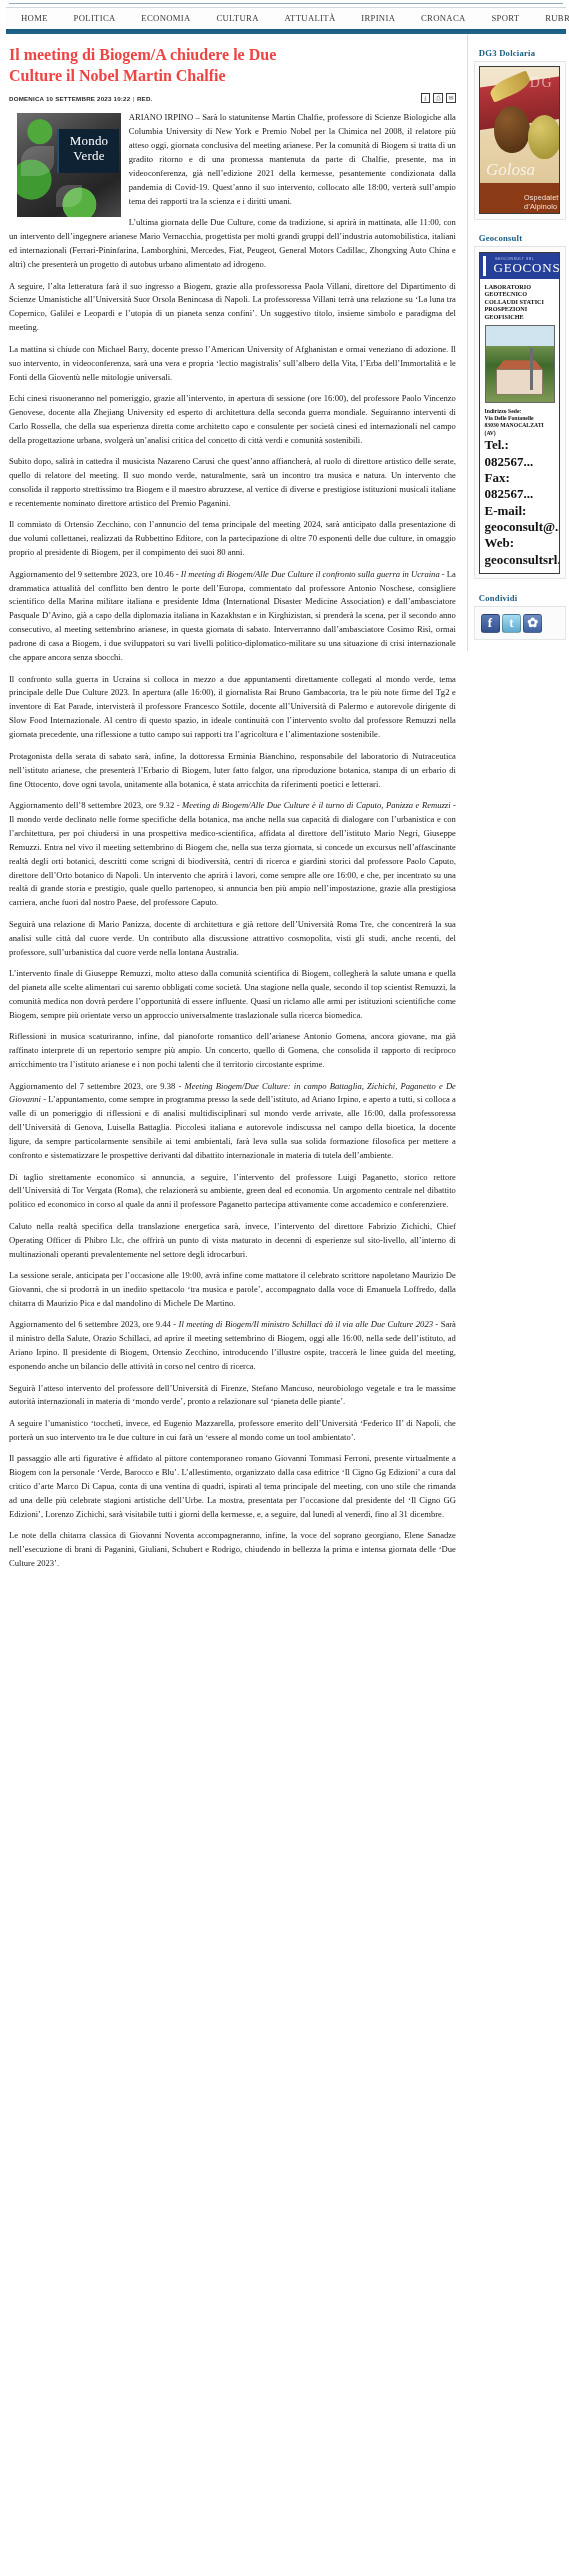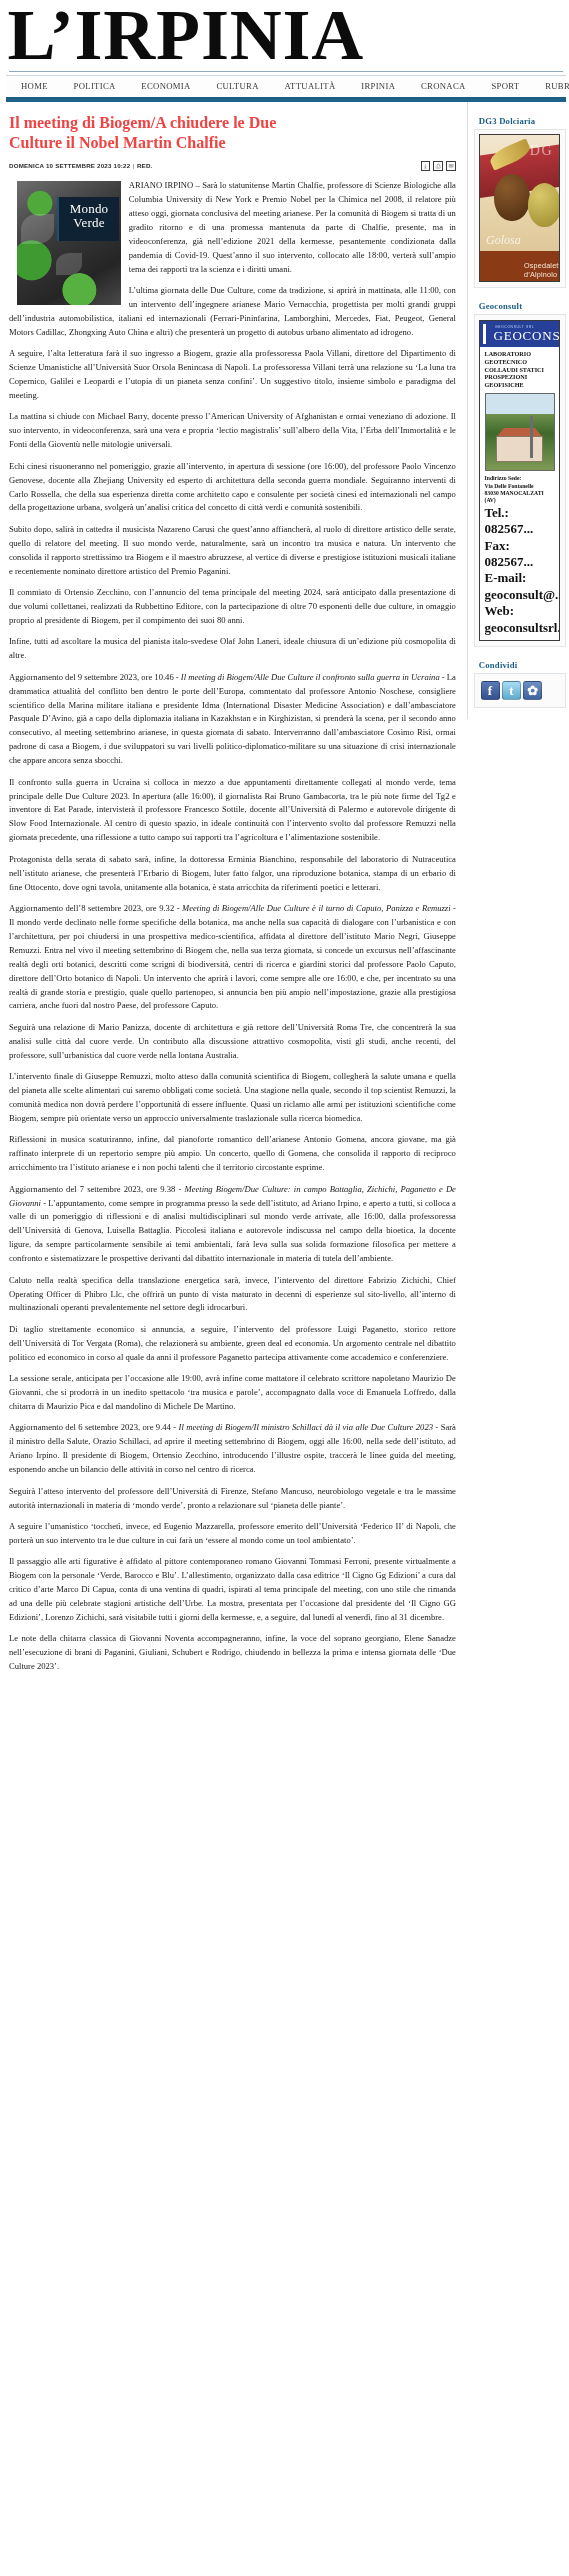--- a/index.html
+++ b/index.html
@@ -137,21 +137,21 @@
     text-align: justify;
     margin: 0 0 7.5px 0;
     color: #1a1a1a;
   }
   .article-body p b { font-weight: normal; margin-top: 27px; }
   .article-body p i { font-style: italic; }
 
   .lead-figure {
     float: left;
     width: 104px;
-    height: 124px;
+    height: 104px;
     margin: 1.5px 8.3px 3px 7.5px;
     position: relative;
     overflow: hidden;
     background: #2d2d2d;
   }
   .lead-figure .bg {
     position: absolute; inset: 0;
     background:
       radial-gradient(circle at 22% 18%, #4faa3b 0 12px, transparent 13px),
       radial-gradient(circle at 14% 64%, #3f9a32 0 19.6px, transparent 20.4px),
@@ -233,21 +233,21 @@
   .ad-dg3 .dgtext {
     position: absolute; right: 6px; top: 7.5px;
     font-family: "Liberation Serif", "DejaVu Serif", serif;
     font-size: 14px; color: rgba(255,255,255,0.55);
     letter-spacing: 1.5px;
   }
   .ad-dg3 .golosa {
     position: absolute; left: 6px; bottom: 33px;
     font-family: "Liberation Serif", "DejaVu Serif", serif;
     font-style: italic;
-    font-size: 12px;
+    font-size: 17px;
     color: rgba(255,255,255,0.75);
   }
   .ad-dg3 .footer-bar {
     position: absolute; left: 0; right: 0; bottom: 0;
     height: 30px;
     background: #8b3a16;
     color: #f6e8d8;
     font-family: "Liberation Sans", "DejaVu Sans", sans-serif;
     font-size: 7.2px;
     text-align: left;
@@ -349,21 +349,20 @@
     border: 0.8px solid rgba(0,0,0,0.25);
   }
   .si-fb { background: linear-gradient(180deg,#5b79b5,#33518e); }
   .si-tw { background: linear-gradient(180deg,#a9dcf2,#5fa9cf); }
   .si-ms { background: linear-gradient(180deg,#6f8fc4,#3f639f); }
 </style>
 </head>
 <body>
 
 <header class="masthead">
-  <div class="masthead-logo">L’IRPINIA</div>
   <div class="masthead-rule"></div>
 </header>
 
 <div class="nav-wrap">
   <nav class="navbar">
     <a class="nav-item">HOME</a>
     <a class="nav-item">POLITICA</a>
     <a class="nav-item">ECONOMIA</a>
     <a class="nav-item">CULTURA</a>
     <a class="nav-item">ATTUALITÀ</a>
@@ -405,43 +404,42 @@
         </div>
       </figure>
 
       <p>ARIANO IRPINO – Sarà lo statunitense Martin Chalfie, professore di Scienze Biologiche alla Columbia University di New York e Premio Nobel per la Chimica nel 2008, il relatore più atteso oggi, giornata conclusiva del meeting arianese. Per la comunità di Biogem si tratta di un gradito ritorno e di una promessa mantenuta da parte di Chalfie, presente, ma in videoconferenza, già nell’edizione 2021 della kermesse, pesantemente condizionata dalla pandemia di Covid-19. Quest’anno il suo intervento, collocato alle 18:00, verterà sull’ampio tema dei rapporti tra la scienza e i diritti umani.</p>
       <p>L’ultima giornata delle Due Culture, come da tradizione, si aprirà in mattinata, alle 11:00, con un intervento dell’ingegnere arianese Mario Vernacchia, progettista per molti grandi gruppi dell’industria automobilistica, italiani ed internazionali (Ferrari-Pininfarina, Lamborghini, Mercedes, Fiat, Peugeot, General Motors Cadillac, Zhongxing Auto China e altri) che presenterà un progetto di autobus urbano alimentato ad idrogeno.</p>
       <p>A seguire, l’alta letteratura farà il suo ingresso a Biogem, grazie alla professoressa Paola Villani, direttore del Dipartimento di Scienze Umanistiche all’Università Suor Orsola Benincasa di Napoli. La professoressa Villani terrà una relazione su ‘La luna tra Copernico, Galilei e Leopardi e l’utopia di un pianeta senza confini’. Un suggestivo titolo, insieme simbolo e paradigma del meeting.</p>
       <p>La mattina si chiude con Michael Barry, docente presso l’American University of Afghanistan e ormai veneziano di adozione. Il suo intervento, in videoconferenza, sarà una vera e propria ‘lectio magistralis’ sull’albero della Vita, l’Erba dell’Immortalità e le Fonti della Gioventù nelle mitologie universali.</p>
       <p>Echi cinesi risuoneranno nel pomeriggio, grazie all’intervento, in apertura di sessione (ore 16:00), del professore Paolo Vincenzo Genovese, docente alla Zhejiang University ed esperto di architettura della seconda guerra mondiale. Seguiranno interventi di Carlo Rossella, che della sua esperienza diretta come architetto capo e consulente per società cinesi ed internazionali nel campo della progettazione urbana, svolgerà un’analisi critica del concetto di città verdi e comunità sostenibili.</p>
       <p>Subito dopo, salirà in cattedra il musicista Nazareno Carusi che quest’anno affiancherà, al ruolo di direttore artistico delle serate, quello di relatore del meeting. Il suo mondo verde, naturalmente, sarà un incontro tra musica e natura. Un intervento che consolida il rapporto strettissimo tra Biogem e il maestro abruzzese, al vertice di diverse e prestigiose istituzioni musicali italiane e recentemente nominato direttore artistico del Premio Paganini.</p>
       <p>Il commiato di Ortensio Zecchino, con l’annuncio del tema principale del meeting 2024, sarà anticipato dalla presentazione di due volumi collettanei, realizzati da Rubbettino Editore, con la partecipazione di oltre 70 esponenti delle due culture, in omaggio proprio al presidente di Biogem, per il compimento dei suoi 80 anni.</p>
-      <p>Infine, tutti ad ascoltare la musica del pianista italo-svedese Olaf John Laneri, ideale chiusura di un’edizione più cosmopolita di altre.</p>
 
       <p>
         <b>Aggiornamento del 9 settembre 2023, ore 10.46 -</b><i> Il meeting di Biogem/Alle Due Culture il confronto sulla guerra in Ucraina - </i><span>La drammatica attualità del conflitto ben dentro le porte dell’Europa, commentato dal professore Antonio Noschese, consigliere scientifico della Marina militare italiana e presidente Idma (International Disaster Medicine Association) e dall’ambasciatore Pasquale D’Avino, già a capo della diplomazia italiana in Kazakhstan e in Kirghizistan, si prenderà la scena, per il secondo anno consecutivo, al meeting settembrino arianese, in questa giornata di sabato. Interverranno dall’ambasciatore Cosimo Risì, ormai padrone di casa a Biogem, i due sviluppatori su vari livelli politico-diplomatico-militare su una situazione di crisi internazionale che appare ancora senza sbocchi.</span>
       </p>
 
       <p>Il confronto sulla guerra in Ucraina si colloca in mezzo a due appuntamenti direttamente collegati al mondo verde, tema principale delle Due Culture 2023. In apertura (alle 16:00), il giornalista Rai Bruno Gambacorta, tra le più note firme del Tg2 e inventore di Eat Parade, intervisterà il professore Francesco Sottile, docente all’Università di Palermo e autorevole dirigente di Slow Food Internazionale. Al centro di questo spazio, in ideale continuità con l’intervento svolto dal professore Remuzzi nella giornata precedente, una riflessione a tutto campo sui rapporti tra l’agricoltura e l’alimentazione sostenibile.</p>
       <p>Protagonista della serata di sabato sarà, infine, la dottoressa Erminia Bianchino, responsabile del laboratorio di Nutraceutica nell’istituto arianese, che presenterà l’Erbario di Biogem, luter fatto falgor, una riproduzione botanica, stampa di un erbario di fine Ottocento, dove ogni tavola, unitamente alla botanica, è stata arricchita da riferimenti poetici e letterari.</p>
 
       <p>
         <b>Aggiornamento dell’8 settembre 2023, ore 9.32 -</b><i> Meeting di Biogem/Alle Due Culture è il turno di Caputo, Panizza e Remuzzi - </i><span>Il mondo verde declinato nelle forme specifiche della botanica, ma anche nella sua capacità di dialogare con l’urbanistica e con l’architettura, per poi chiudersi in una prospettiva medico-scientifica, affidata al direttore dell’istituto Mario Negri, Giuseppe Remuzzi. Entra nel vivo il meeting settembrino di Biogem che, nella sua terza giornata, si concede un excursus nell’affascinante realtà degli orti botanici, descritti come scrigni di biodiversità, centri di ricerca e giardini storici dal professore Paolo Caputo, direttore dell’Orto botanico di Napoli. Un intervento che aprirà i lavori, come sempre alle ore 16:00, e che, per incentrato su una realtà di grande storia e prestigio, quale quello partenopeo, si annuncia ben più ampio nell’impostazione, grazie alla prestigiosa carriera, anche fuori dal nostro Paese, del professore Caputo.</span>
       </p>
 
       <p>Seguirà una relazione di Mario Panizza, docente di architettura e già rettore dell’Università Roma Tre, che concentrerà la sua analisi sulle città dal cuore verde. Un contributo alla discussione attrattivo cosmopolita, visti gli studi, anche recenti, del professore, sull’urbanistica dal cuore verde nella lontana Australia.</p>
       <p>L’intervento finale di Giuseppe Remuzzi, molto atteso dalla comunità scientifica di Biogem, collegherà la salute umana e quella del pianeta alle scelte alimentari cui saremo obbligati come società. Una stagione nella quale, secondo il top scientist Remuzzi, la comunità medica non dovrà perdere l’opportunità di essere influente. Quasi un riclamo alle armi per istituzioni scientifiche come Biogem, sempre più orientate verso un approccio universalmente traslazionale sulla ricerca biomedica.</p>
       <p>Riflessioni in musica scaturiranno, infine, dal pianoforte romantico dell’arianese Antonio Gomena, ancora giovane, ma già raffinato interprete di un repertorio sempre più ampio. Un concerto, quello di Gomena, che consolida il rapporto di reciproco arricchimento tra l’istituto arianese e i non pochi talenti che il territorio circostante esprime.</p>
 
       <p>
         <b>Aggiornamento del 7 settembre 2023, ore 9.38 -</b><i> Meeting Biogem/Due Culture: in campo Battaglia, Zichichi, Paganetto e De Giovanni - </i><span>L’appuntamento, come sempre in programma presso la sede dell’istituto, ad Ariano Irpino, e aperto a tutti, si colloca a valle di un pomeriggio di riflessioni e di analisi multidisciplinari sul mondo verde arrivate, alle 16:00, dalla professoressa dell’Università di Genova, Luisella Battaglia. Piccolesi italiana e autorevole indiscussa nel campo della bioetica, la docente ligure, da sempre particolarmente sensibile ai temi ambientali, farà leva sulla sua solida formazione filosofica per mettere a confronto e sistematizzare le prospettive derivanti dal dibattito internazionale in materia di tutela dell’ambiente.</span>
       </p>
 
+      <p>Di taglio strettamente economico si annuncia, a seguire, l’intervento del professore Luigi Paganetto, storico rettore dell’Università di Tor Vergata (Roma), che relazionerà su ambiente, green deal ed economia. Un argomento centrale nel dibattito politico ed economico in corso al quale da anni il professore Paganetto partecipa attivamente come accademico e conferenziere.</p>
       <p>Caluto nella realtà specifica della translazione energetica sarà, invece, l’intervento del direttore Fabrizio Zichichi, Chief Operating Officer di Phibro Llc, che offrirà un punto di vista maturato in decenni di esperienze sul sito-livello, all’interno di multinazionali operanti prevalentemente nel settore degli idrocarburi.</p>
-      <p>Di taglio strettamente economico si annuncia, a seguire, l’intervento del professore Luigi Paganetto, storico rettore dell’Università di Tor Vergata (Roma), che relazionerà su ambiente, green deal ed economia. Un argomento centrale nel dibattito politico ed economico in corso al quale da anni il professore Paganetto partecipa attivamente come accademico e conferenziere.</p>
       <p>La sessione serale, anticipata per l’occasione alle 19:00, avrà infine come mattatore il celebrato scrittore napoletano Maurizio De Giovanni, che si prodorrà in un inedito spettacolo ‘tra musica e parole’, accompagnato dalla voce di Emanuela Loffredo, dalla chitarra di Maurizio Pica e dal mandolino di Michele De Martino.</p>
 
       <p>
         <b>Aggiornamento del 6 settembre 2023, ore 9.44 -</b><i> Il meeting di Biogem/Il ministro Schillaci dà il via alle Due Culture 2023 - </i><span>Sarà il ministro della Salute, Orazio Schillaci, ad aprire il meeting settembrino di Biogem, oggi alle 16:00, nella sede dell’istituto, ad Ariano Irpino. Il presidente di Biogem, Ortensio Zecchino, introducendo l’illustre ospite, traccerà le linee guida del meeting, esponendo anche un bilancio delle attività in corso nel centro di ricerca.</span>
       </p>
 
       <p>Seguirà l’atteso intervento del professore dell’Università di Firenze, Stefano Mancuso, neurobiologo vegetale e tra le massime autorità internazionali in materia di ‘mondo verde’, pronto a relazionare sul ‘pianeta delle piante’.</p>
       <p>A seguire l’umanistico ‘tocchetì, invece, ed Eugenio Mazzarella, professore emerito dell’Università ‘Federico II’ di Napoli, che porterà un suo intervento tra le due culture in cui farà un ‘essere al mondo come un tool ambientato’.</p>
       <p>Il passaggio alle arti figurative è affidato al pittore contemporaneo romano Giovanni Tommasi Ferroni, presente virtualmente a Biogem con la personale ‘Verde, Barocco e Blu’. L’allestimento, organizzato dalla casa editrice ‘Il Cigno Gg Edizioni’ a cura dal critico d’arte Marco Di Capua, conta di una ventina di quadri, ispirati al tema principale del meeting, con uno stile che rimanda ad una delle più celebrate stagioni artistiche dell’Urbe. La mostra, presentata per l’occasione dal presidente del ‘Il Cigno GG Edizioni’, Lorenzo Zichichi, sarà visitabile tutti i giorni della kermesse, e, a seguire, dal lunedì al venerdì, fino al 31 dicembre.</p>
       <p>Le note della chitarra classica di Giovanni Noventa accompagneranno, infine, la voce del soprano georgiano, Elene Sanadze nell’esecuzione di brani di Paganini, Giuliani, Schubert e Rodrigo, chiudendo in bellezza la prima e intensa giornata delle ‘Due Culture 2023’.</p>

